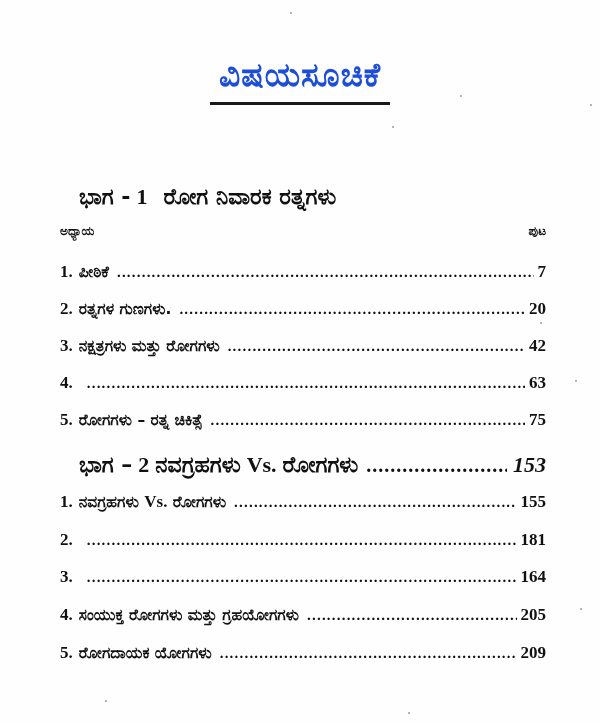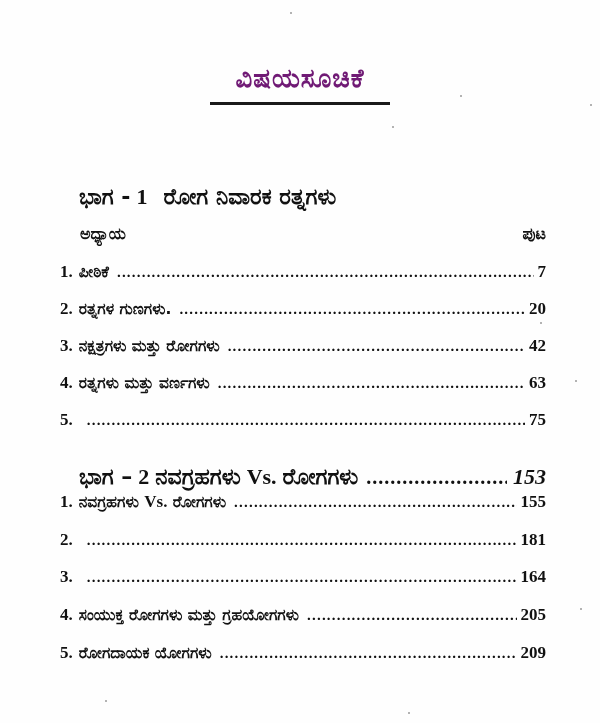--- a/index.html
+++ b/index.html
@@ -24,26 +24,26 @@
     }
     .title-wrap {
       position: absolute;
       left: 0;
       width: 600px;
       top: 56px;
       text-align: center;
     }
     .title {
       display: inline-block;
-      font-family: Liberation Sans, sans-serif;
-      font-weight: bold;
-      font-size: 26px;
+      font-family: Liberation Mono, monospace;
+      font-weight: bold;
+      font-size: 33px;
       line-height: 44px;
       letter-spacing: 1px;
-      color: #701a75;
+      color: #1d4ed8;
     }
     .title-rule {
       position: absolute;
       left: 210px;
       top: 102px;
       width: 180px;
       height: 3px;
       background: #1a1a1a;
     }
     .part-heading {
@@ -91,23 +91,22 @@
     }
     .col-headers {
       position: absolute;
       left: 60px;
       right: 54px;
       top: 224px;
       display: flex;
       justify-content: space-between;
       font-family: "DejaVu Sans", "Liberation Sans", sans-serif;
       font-weight: bold;
-      font-size: 16px;
-      color: #111111;
-      margin-left: 20px;
+      font-size: 12px;
+      color: #111111;
     }
     .entry {
       position: absolute;
       left: 60px;
       right: 54px;
       display: flex;
       align-items: baseline;
       white-space: nowrap;
       font-size: 15.5px;
       color: #111111;
@@ -189,32 +188,32 @@
 
   <div class="entry" style="top:336px;">
     <span class="num">3.</span>
     <span class="label">ನಕ್ಷತ್ರಗಳು ಮತ್ತು ರೋಗಗಳು</span>
     <span class="leader"></span>
     <span class="page-num">42</span>
   </div>
 
   <div class="entry" style="top:373px;">
     <span class="num">4.</span>
-    <span class="label">ರತ್ನಗಳು ಮತ್ತು ವರ್ಣಗಳು</span>
     <span class="leader"></span>
     <span class="page-num">63</span>
   </div>
 
   <div class="entry" style="top:410px;">
     <span class="num">5.</span>
+    <span class="label">ರೋಗಗಳು – ರತ್ನ ಚಿಕಿತ್ಸೆ</span>
     <span class="leader"></span>
     <span class="page-num">75</span>
   </div>
 
-  <div class="part-heading" style="top:464px;">
+  <div class="part-heading" style="top:452px;">
     <span class="part-label">ಭಾಗ –</span>
     <span class="part-num">2</span>
     <span class="part-title">ನವಗ್ರಹಗಳು</span>
     <span class="part-num" style="margin:0 6px;">Vs.</span>
     <span class="part-title">ರೋಗಗಳು</span>
     <span class="leader"></span>
     <span class="page-num">153</span>
   </div>
 
   <div class="entry" style="top:492px;">

